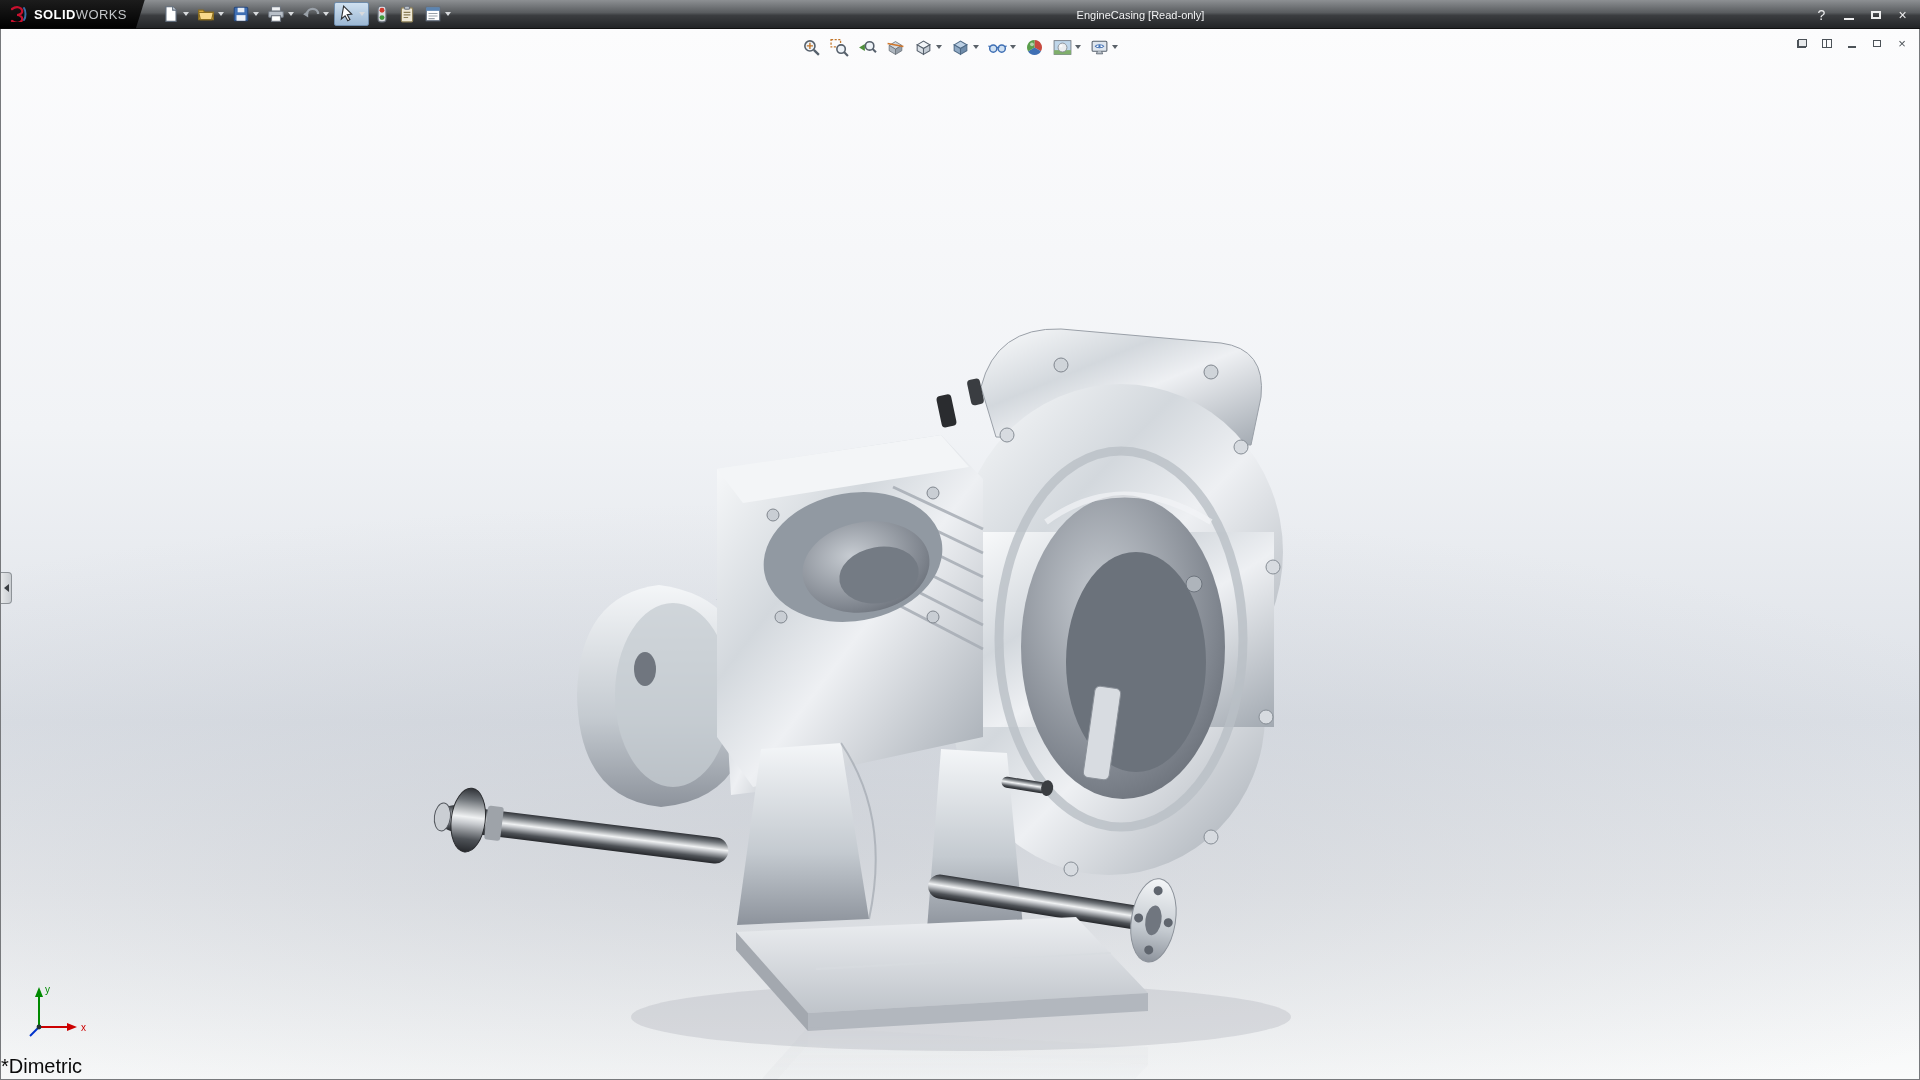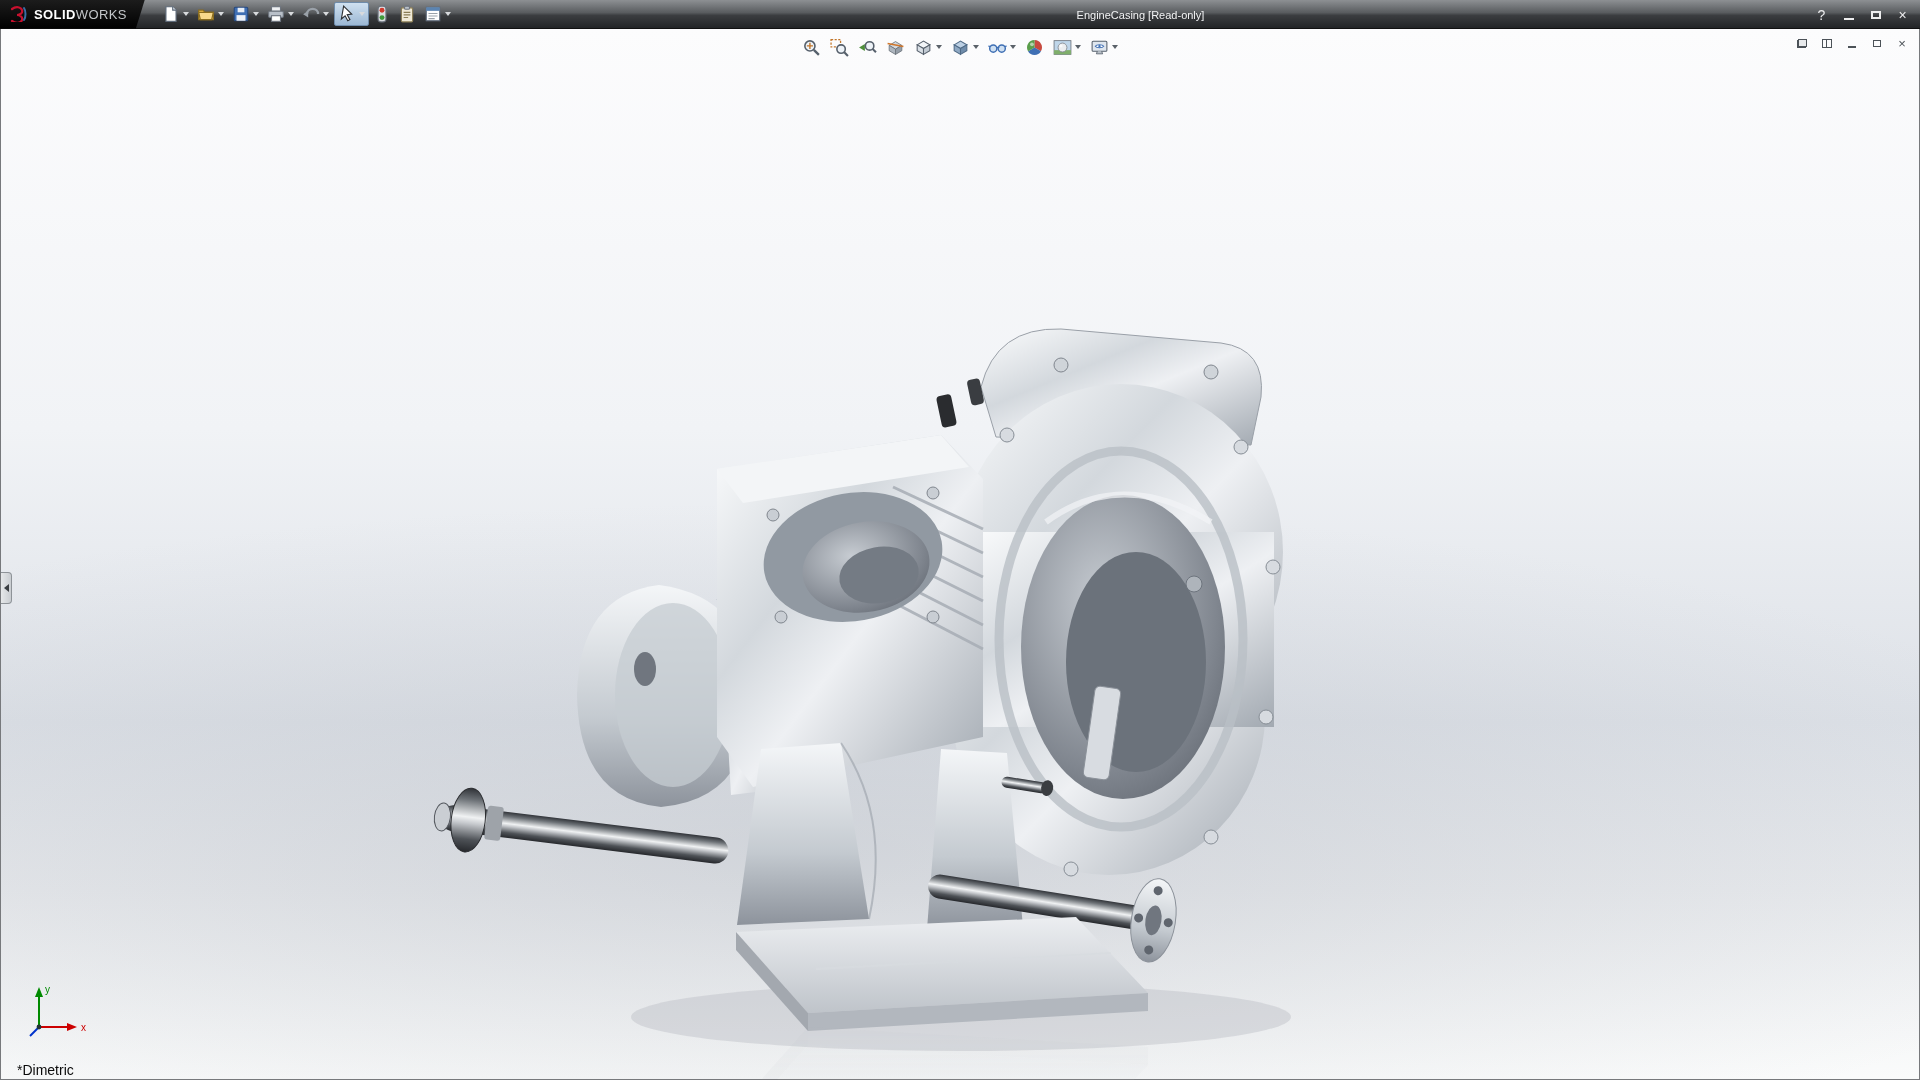--- a/index.html
+++ b/index.html
@@ -59,21 +59,21 @@
     border:1px solid #8e9398;border-left:none;border-radius:0 4px 4px 0;display:flex;align-items:center;justify-content:center;}
   .fm-tab::after{content:"";width:0;height:0;border-top:4px solid transparent;border-bottom:4px solid transparent;border-right:5px solid #3a3e42;}
 
   
   .model{position:absolute;left:420px;top:288px;width:880px;height:780px;}
 
   
   .triad{position:absolute;left:24px;bottom:34px;width:70px;height:62px;}
   .triad text{font-family:"Liberation Sans",sans-serif;}
 
-  .orientation{position:absolute;left:16px;bottom:1px;font-size:14px;color:#0b0b0b;}
+  .orientation{position:absolute;left:0;bottom:1px;font-size:20px;color:#0b0b0b;}
 </style>
 </head>
 <body>
 
 <div class="app">
 
   <div class="titlebar">
     <div class="logo">
       <span class="logo-mark">
         <svg width="20" height="16" viewBox="0 0 20 16">

